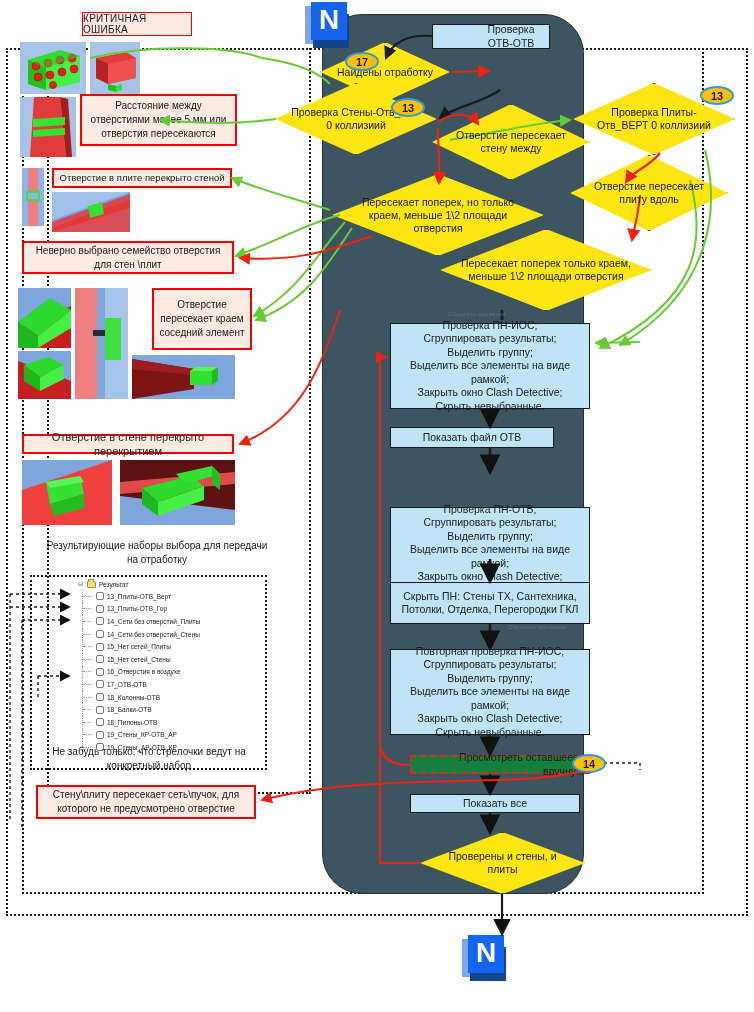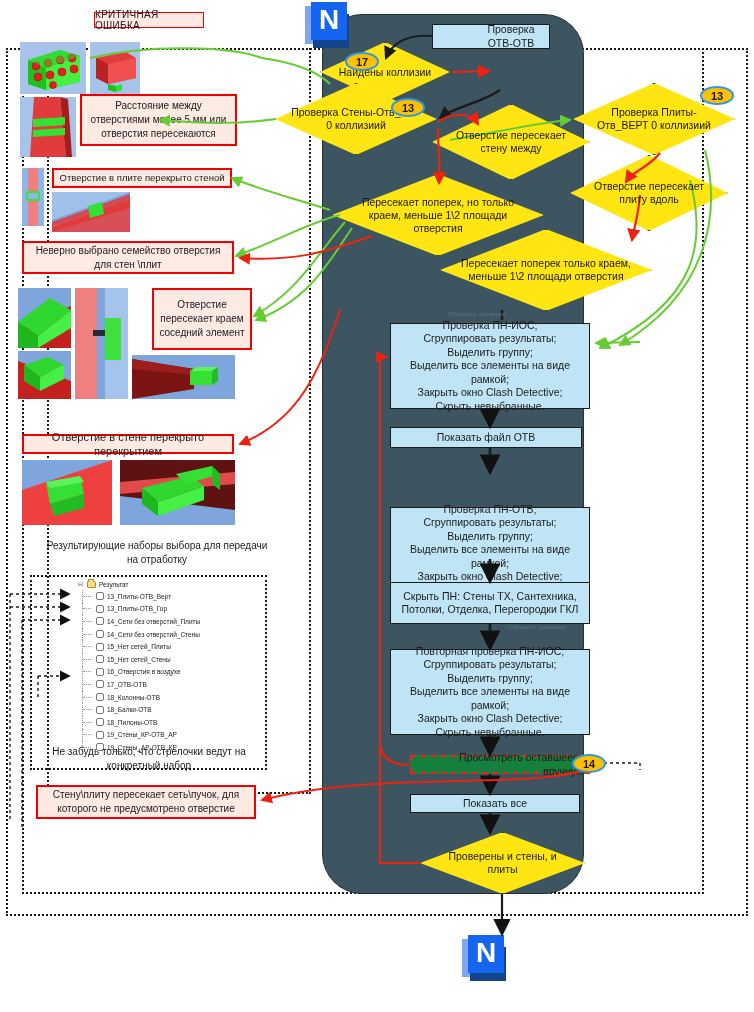--- a/index.html
+++ b/index.html
@@ -146,21 +146,21 @@
       <div class="shadow"></div>
     <div class="front">N</div>
   </div>
 
   <div class="nw-logo" style="left:462px; top:935px;">
     <div class="back"></div>
       <div class="shadow"></div>
     <div class="front">N</div>
   </div>
 
-  <div class="crit-title" style="left:82px; top:12px; width:110px; height:16px;margin-left:12px;">
+  <div class="crit-title" style="left:82px; top:12px; width:110px; height:24px;">
     <span>КРИТИЧНАЯ ОШИБКА</span>
   </div>
 
   <div class="thumb" style="left:20px; top:42px; width:66px; height:52px;">
     <svg width="66" height="52" viewBox="0 0 66 52">
       <rect width="66" height="52" fill="#a7c3ea"></rect>
       <polygon points="8,18 40,8 60,14 60,40 26,48 8,42" fill="#2de02d"></polygon>
       <polygon points="8,18 26,26 26,48 8,42" fill="#20c020"></polygon>
       <polygon points="26,26 60,14 60,40 26,48" fill="#45f045"></polygon>
       <g fill="#e02020" stroke="#c00" stroke-width="0.6">
@@ -410,21 +410,21 @@
   <div class="callout" style="left:36px; top:785px; width:220px; height:34px;">
     <span>Стену\плиту пересекает сеть\пучок, для которого не предусмотрено отверстие</span>
   </div>
 
   <div class="proc" style="left:432px; top:24px; width:118px; height:25px;padding-left:44px;">
     <span>Проверка ОТВ-ОТВ</span>
   </div>
 
   <div class="dia" style="left:320px; top:42px; width:130px; height:60px;">
     <div class="shape"></div>
-    <div class="txt">Найдены коллизии</div>
+    <div class="txt">Найдены отработку</div>
   </div>
   <div class="badge" style="left:345px; top:52px;">
     <span>17</span>
   </div>
 
 
   <div class="dia" style="left:275px; top:83px; width:162px; height:72px;">
     <div class="shape"></div>
     <div class="txt">Проверка Стены-Отв_ГОР 0 коллизиий</div>
   </div>
@@ -461,21 +461,21 @@
   </div>
 
   <div class="reset-label" style="left:448px; top:311px;">
     <span>Сбросить проверки</span>
   </div>
 
   <div class="proc multiline" style="left:390px; top:323px; width:200px; height:86px;">
     <span class="ml">Проверка ПН-ИОС;<br>Сгруппировать результаты;<br>Выделить группу;<br>Выделить все элементы на виде рамкой;<br>Закрыть окно Clash Detective;<br>Скрыть невыбранные.</span>
   </div>
 
-  <div class="proc" style="left:390px; top:427px; width:192px; height:21px;">
+  <div class="proc" style="left:390px; top:427px; width:164px; height:21px;">
     <span>Показать файл ОТВ</span>
   </div>
 
   <div class="proc multiline" style="left:390px; top:473px; width:200px; height:86px;margin-top:34px;">
     <span class="ml">Проверка ПН-ОТВ;<br>Сгруппировать результаты;<br>Выделить группу;<br>Выделить все элементы на виде рамкой;<br>Закрыть окно Clash Detective;<br>Скрыть выделенное.</span>
   </div>
 
   <div class="proc multiline" style="left:390px; top:582px; width:200px; height:42px;">
     <span class="ml">Скрыть ПН: Стены ТХ, Сантехника, Потолки, Отделка, Перегородки ГКЛ</span>
   </div>

